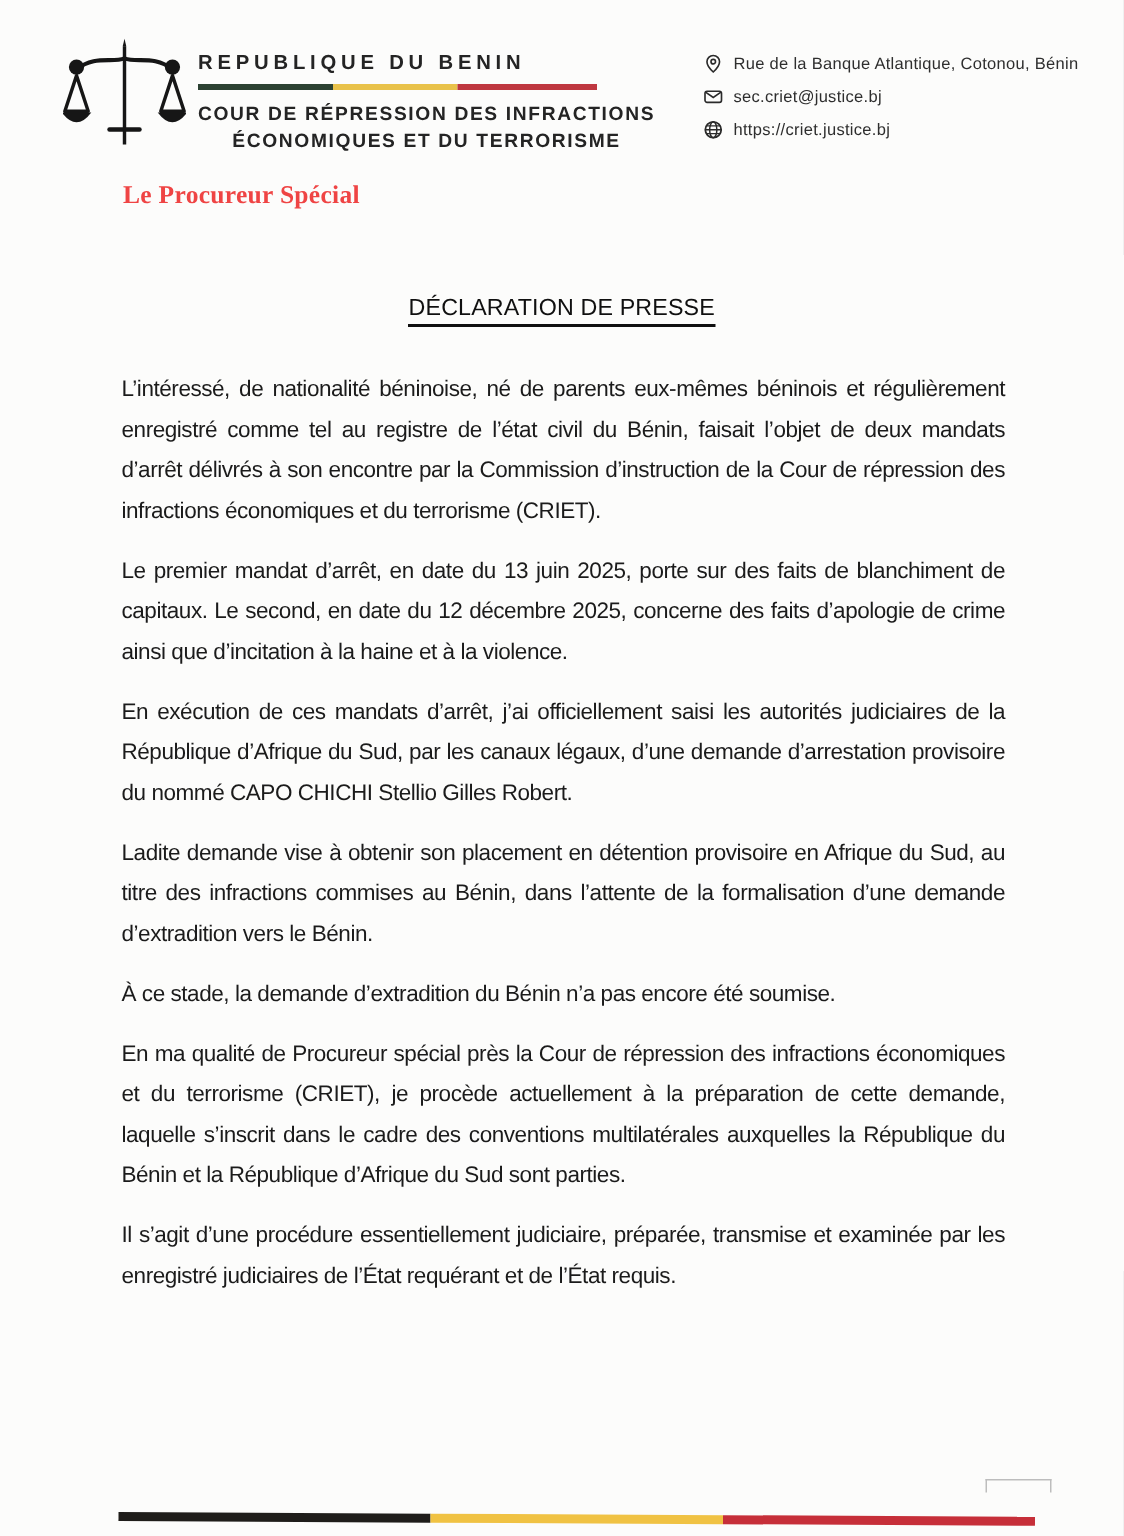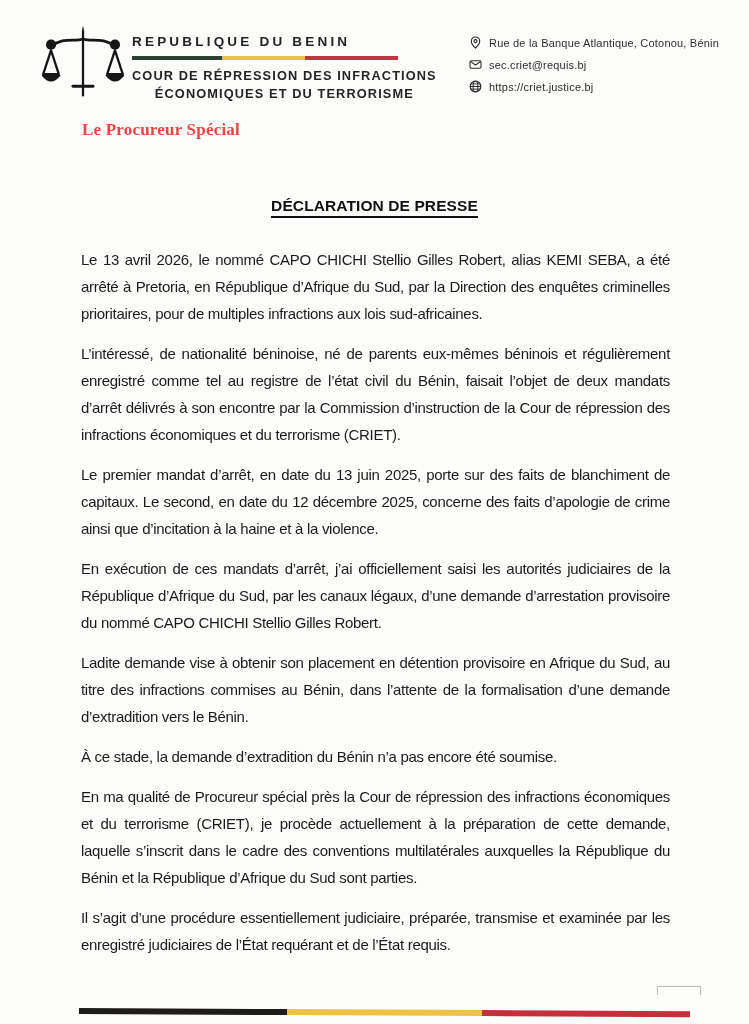--- a/index.html
+++ b/index.html
@@ -71,21 +71,21 @@
     font-family: "Liberation Serif", serif;
     font-weight: 700;
     font-size: 17px;
     color: #ef4444;
     letter-spacing: 0.2px;
   }
   .doc-title {
     position: absolute;
     top: 197px; left: 0; right: 0;
     text-align: center;
-    font-weight: 700;
+    font-weight: 400;
     font-size: 15.5px;
     letter-spacing: 0.1px;
     color: #101010;
   }
   .doc-title span {
     border-bottom: 2px solid #101010;
     padding-bottom: 2px;
   }
   .doc-body {
     position: absolute;
@@ -170,21 +170,21 @@
           <path d="M6.5 1 C4.1 1 2.3 2.9 2.3 5.2 C2.3 8.2 6.5 12 6.5 12 C6.5 12 10.7 8.2 10.7 5.2 C10.7 2.9 8.9 1 6.5 1 Z" fill="none" stroke="#2b2b2b" stroke-width="1.1"></path>
           <circle cx="6.5" cy="5.1" r="1.5" fill="none" stroke="#2b2b2b" stroke-width="1.1"></circle>
         </svg>
         <span>Rue de la Banque Atlantique, Cotonou, Bénin</span>
       </div>
       <div class="contact-row">
         <svg class="cicon" viewBox="0 0 13 13" aria-hidden="true">
           <rect x="1" y="2.8" width="11" height="7.4" rx="1.4" fill="none" stroke="#2b2b2b" stroke-width="1.1"></rect>
           <path d="M1.6 3.6 L6.5 7 L11.4 3.6" fill="none" stroke="#2b2b2b" stroke-width="1.1" stroke-linecap="round"></path>
         </svg>
-        <span>sec.criet@requis.bj</span>
+        <span>sec.criet@justice.bj</span>
       </div>
       <div class="contact-row">
         <svg class="cicon" viewBox="0 0 13 13" aria-hidden="true">
           <circle cx="6.5" cy="6.5" r="5.3" fill="none" stroke="#2b2b2b" stroke-width="1.2"></circle>
           <ellipse cx="6.5" cy="6.5" rx="2.4" ry="5.3" fill="none" stroke="#2b2b2b" stroke-width="1"></ellipse>
           <line x1="1.2" y1="6.5" x2="11.8" y2="6.5" stroke="#2b2b2b" stroke-width="1"></line>
           <line x1="1.8" y1="3.9" x2="11.2" y2="3.9" stroke="#2b2b2b" stroke-width="0.9"></line>
           <line x1="1.8" y1="9.1" x2="11.2" y2="9.1" stroke="#2b2b2b" stroke-width="0.9"></line>
         </svg>
         <span>https://criet.justice.bj</span>
@@ -192,21 +192,20 @@
     </div>
   </div>
 
   <div class="author-title">Le Procureur Spécial</div>
 
   <div class="doc-title">
     <span>DÉCLARATION DE PRESSE</span>
   </div>
 
   <div class="doc-body">
-    <p>Le 13 avril 2026, le nommé CAPO CHICHI Stellio Gilles Robert, alias KEMI SEBA, a été arrêté à Pretoria, en République d’Afrique du Sud, par la Direction des enquêtes criminelles prioritaires, pour de multiples infractions aux lois sud-africaines.</p>
     <p>L’intéressé, de nationalité béninoise, né de parents eux-mêmes béninois et régulièrement enregistré comme tel au registre de l’état civil du Bénin, faisait l’objet de deux mandats d’arrêt délivrés à son encontre par la Commission d’instruction de la Cour de répression des infractions économiques et du terrorisme (CRIET).</p>
     <p>Le premier mandat d’arrêt, en date du 13 juin 2025, porte sur des faits de blanchiment de capitaux. Le second, en date du 12 décembre 2025, concerne des faits d’apologie de crime ainsi que d’incitation à la haine et à la violence.</p>
     <p>En exécution de ces mandats d’arrêt, j’ai officiellement saisi les autorités judiciaires de la République d’Afrique du Sud, par les canaux légaux, d’une demande d’arrestation provisoire du nommé CAPO CHICHI Stellio Gilles Robert.</p>
     <p>Ladite demande vise à obtenir son placement en détention provisoire en Afrique du Sud, au titre des infractions commises au Bénin, dans l’attente de la formalisation d’une demande d’extradition vers le Bénin.</p>
     <p>À ce stade, la demande d’extradition du Bénin n’a pas encore été soumise.</p>
     <p>En ma qualité de Procureur spécial près la Cour de répression des infractions économiques et du terrorisme (CRIET), je procède actuellement à la préparation de cette demande, laquelle s’inscrit dans le cadre des conventions multilatérales auxquelles la République du Bénin et la République d’Afrique du Sud sont parties.</p>
     <p>Il s’agit d’une procédure essentiellement judiciaire, préparée, transmise et examinée par les enregistré judiciaires de l’État requérant et de l’État requis.</p>
   </div>
 
   <div class="scan-artifact"></div>

